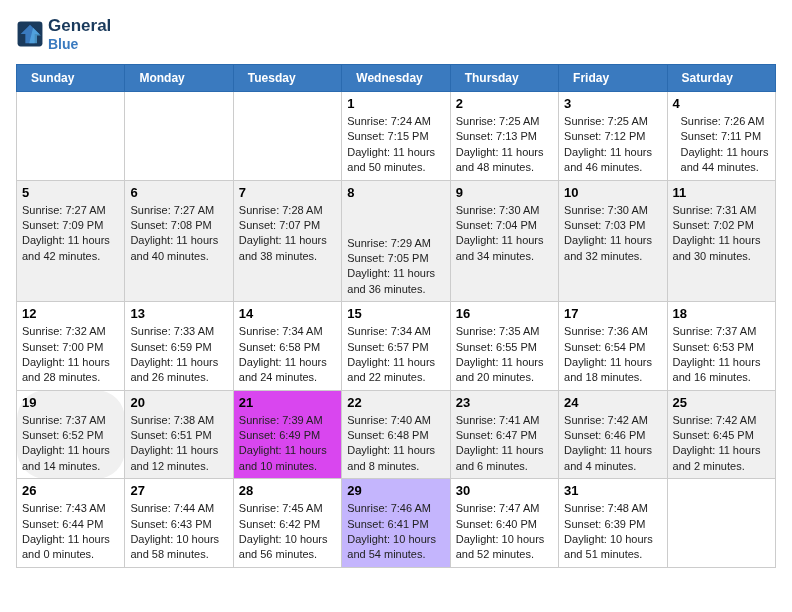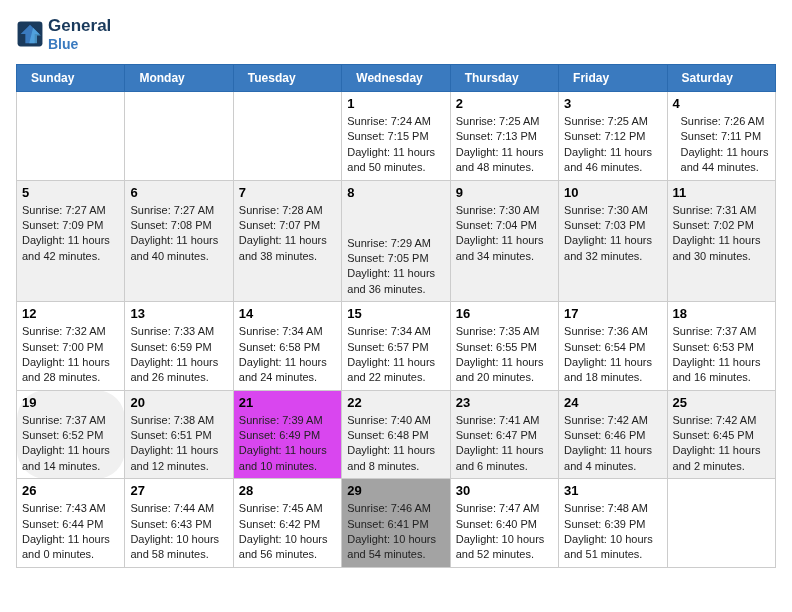--- a/index.html
+++ b/index.html
@@ -284,21 +284,21 @@
           <div class="cell-info" style="white-space: pre-line;">Sunrise: 7:44 AM
 Sunset: 6:43 PM
 Daylight: 10 hours and 58 minutes.</div>
         </td>
         <td style="background-color: rgb(255, 255, 255);">
           <div class="day-num">28</div>
           <div class="cell-info" style="white-space: pre-line;">Sunrise: 7:45 AM
 Sunset: 6:42 PM
 Daylight: 10 hours and 56 minutes.</div>
         </td>
-        <td style="background-color: #a3a3a3;">
+        <td style="background-color: #c4b5fd;">
           <div class="day-num">29</div>
           <div class="cell-info" style="white-space: pre-line;">Sunrise: 7:46 AM
 Sunset: 6:41 PM
 Daylight: 10 hours and 54 minutes.</div>
         </td>
         <td style="background-color: rgb(255, 255, 255);">
           <div class="day-num">30</div>
           <div class="cell-info" style="white-space: pre-line;">Sunrise: 7:47 AM
 Sunset: 6:40 PM
 Daylight: 10 hours and 52 minutes.</div>

